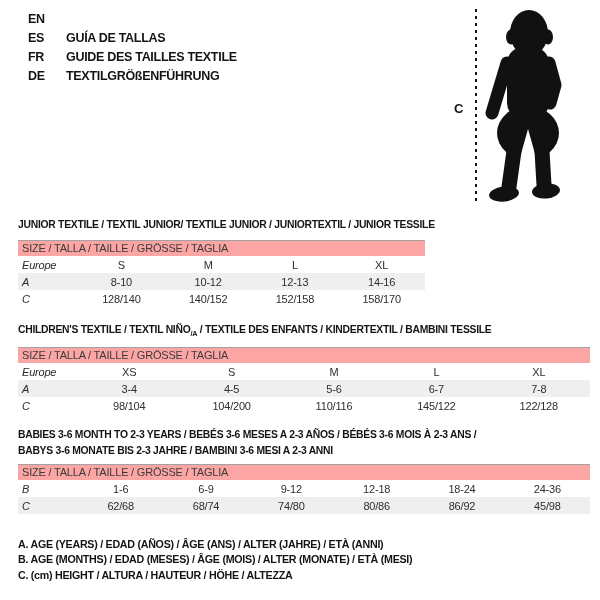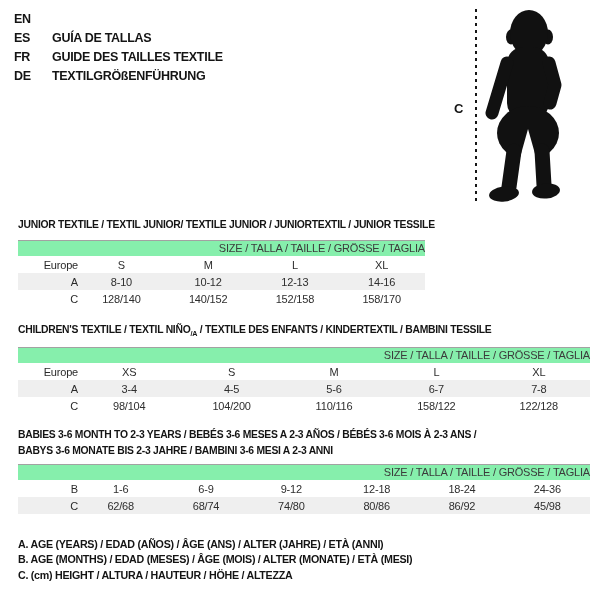--- a/index.html
+++ b/index.html
@@ -2,51 +2,50 @@
 <html><head>
 <meta charset="utf-8">
 <style>
   html,body{margin:0;padding:0;}
   body{
     width:600px;height:600px;position:relative;background:#ffffff;
     font-family:"Liberation Sans","DejaVu Sans",sans-serif;
     color:#1c1c1c;overflow:hidden;
   }
   
-  .langs{position:absolute;left:14px;top:10px;}
+  .langs{position:absolute;left:28px;top:10px;}
   .lang-row{display:flex;line-height:19px;font-weight:700;font-size:12.5px;letter-spacing:-0.3px;color:#141414;}
   .lang-code{width:38px;}
   .lang-title{white-space:nowrap;}
   
   .figure{position:absolute;left:450px;top:5px;width:120px;height:205px;}
   .dash-line{
     position:absolute;left:25px;top:4px;width:2px;height:196px;
     background:repeating-linear-gradient(to bottom,#161616 0 3px,transparent 3px 7px);
   }
   .measure-label{position:absolute;left:4px;top:96px;font-weight:700;font-size:13px;color:#141414;}
   .silhouette{position:absolute;left:33px;top:0px;}
   
   .section-heading{
     position:absolute;left:18px;white-space:nowrap;
     font-weight:700;font-size:11.5px;letter-spacing:-0.3px;color:#141414;
     transform:scaleX(0.9);transform-origin:0 50%;line-height:16px;
   }
   .tablewrap{position:absolute;left:18px;}
   .size-band{
-    height:15px;line-height:15px;background:#86efac;border-top:1px solid #a2a2a2;
+    height:15px;line-height:15px;background:#fca5a5;border-top:1px solid #a2a2a2;
     font-size:11px;letter-spacing:-0.2px;color:#3b3b3b;padding-left:4px;
     transform-origin:0 50%;
-    text-align:right;
   }
   table.sizes{border-collapse:collapse;table-layout:fixed;}
   table.sizes td{
     height:17px;font-size:11px;letter-spacing:-0.2px;color:#2e2e2e;
     text-align:center;padding:0;vertical-align:middle;white-space:nowrap;
   }
-  table.sizes td.lab{text-align:right;padding-left:4px;color:#2a2a2a;}
+  table.sizes td.lab{text-align:left;padding-left:4px;color:#2a2a2a;font-style:italic;}
   tr.shaded{background:#efefef;}
   .w407{width:407px;}
   .w572{width:572px;}
   
   .footnotes{position:absolute;left:18px;top:537px;}
   .footnote{
     font-weight:700;font-size:11.5px;letter-spacing:-0.3px;color:#141414;
     line-height:15.4px;white-space:nowrap;transform:scaleX(0.93);transform-origin:0 50%;
   }
 </style>
@@ -158,21 +157,21 @@
       <td>4-5</td>
       <td>5-6</td>
       <td>6-7</td>
       <td>7-8</td>
     </tr>
     <tr>
       <td class="lab">C</td>
       <td>98/104</td>
       <td>104/200</td>
       <td>110/116</td>
-      <td>158/122</td>
+      <td>145/122</td>
       <td>122/128</td>
     </tr>
   </tbody>
     </table>
 </div>
 
 <div class="section-heading" style="top:426px">BABIES 3-6 MONTH TO 2-3 YEARS / BEBÉS 3-6 MESES A 2-3 AÑOS / BÉBÉS 3-6 MOIS À 2-3 ANS /</div>
 <div class="section-heading" style="top:442px">BABYS 3-6 MONATE BIS 2-3 JAHRE / BAMBINI 3-6 MESI A 2-3 ANNI</div>
 <div class="tablewrap w572" style="top:464px">
   <div class="size-band">SIZE / TALLA / TAILLE / GRÖSSE / TAGLIA</div>

